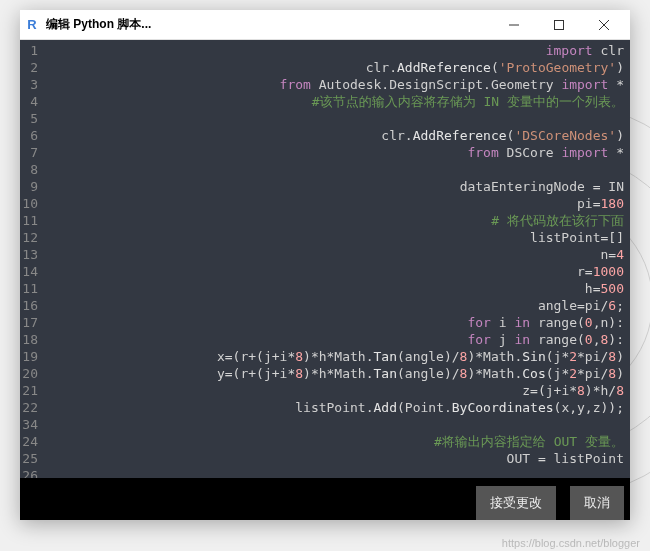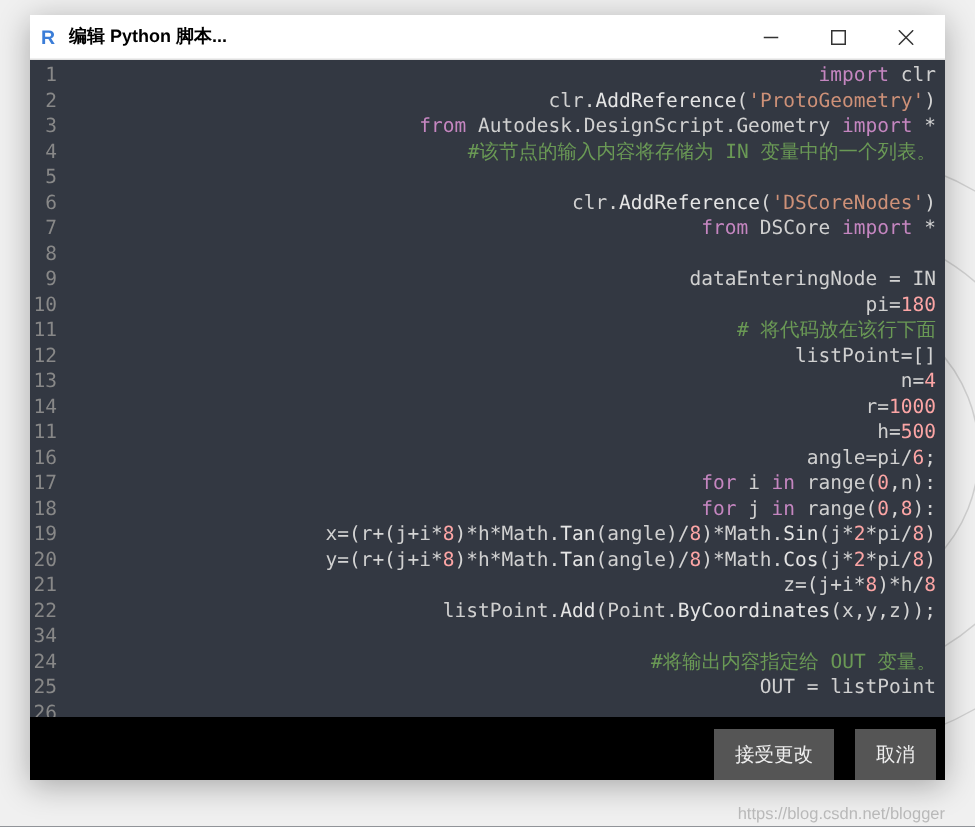--- a/index.html
+++ b/index.html
@@ -143,21 +143,21 @@
       background: #555;
       color: #eee;
       border: none;
       padding: 8px 14px;
       font-size: 13px;
       cursor: pointer;
     }
     .watermark {
       position: absolute;
       bottom: 2px;
-      right: 20px;
+      right: 10px;
       color: #bbb;
       font-size: 11px;
     }
   </style>
 </head>
 <body>
 
 <div class="bg-decoration"></div>
 
 <div class="dialog">

